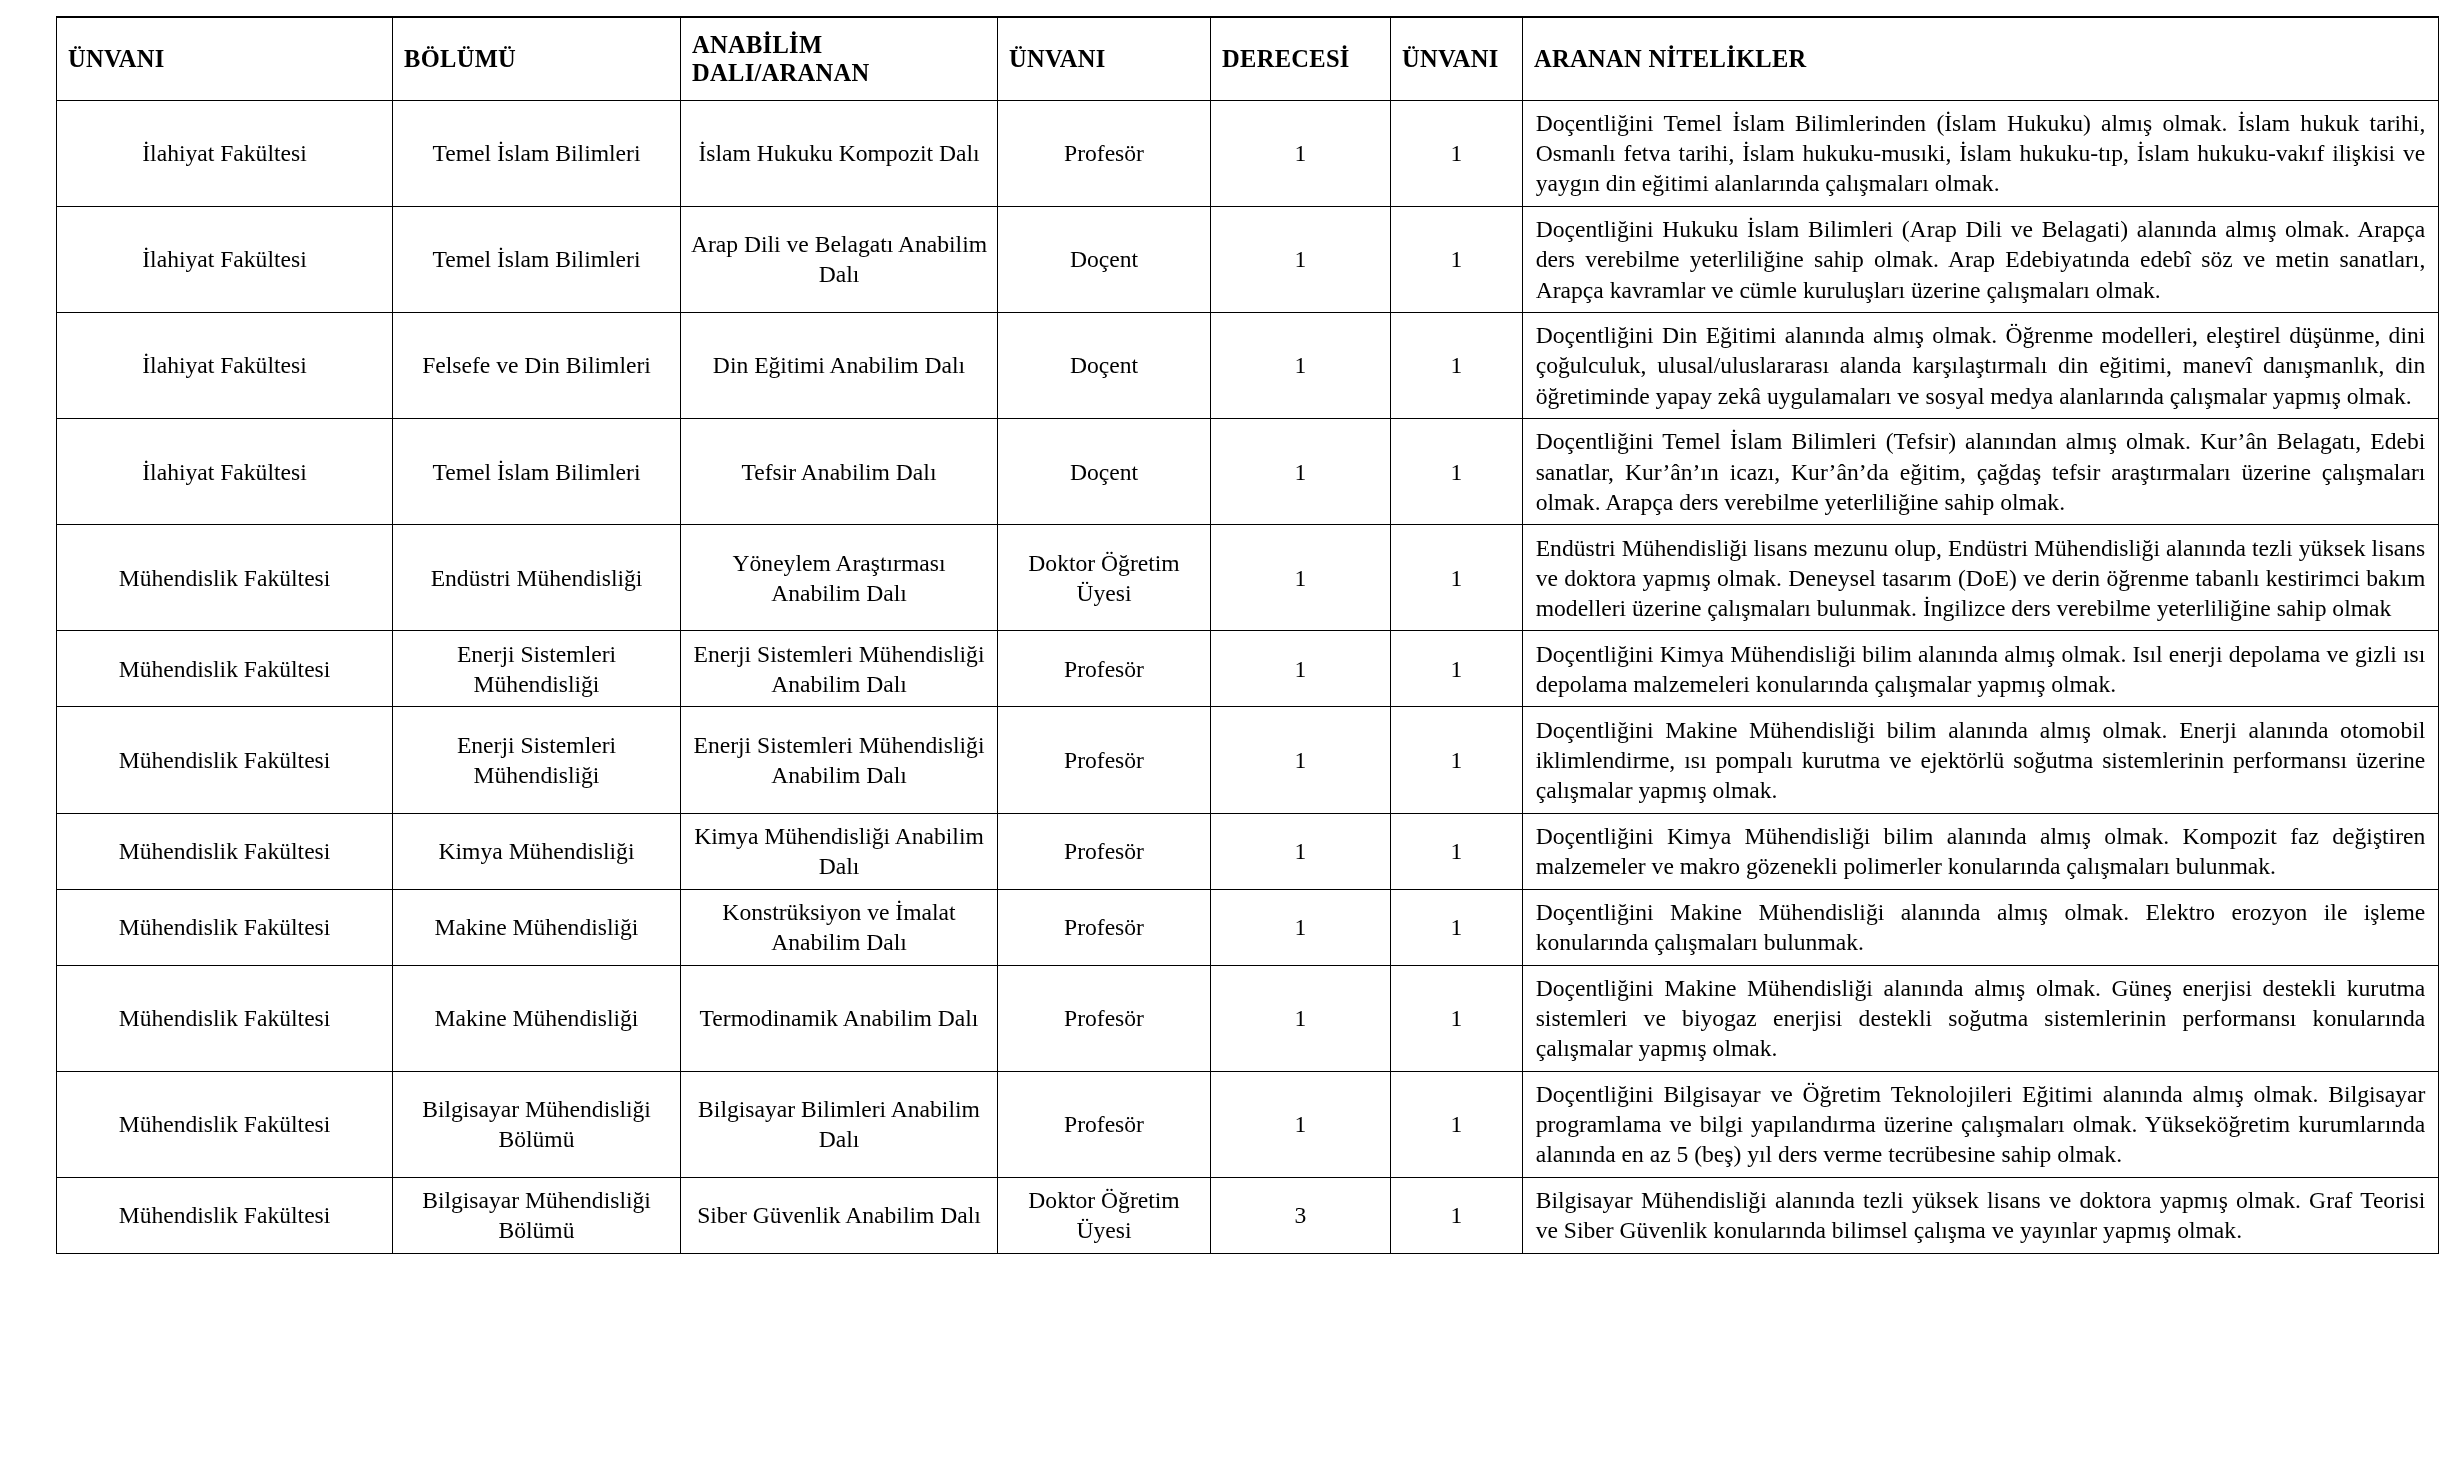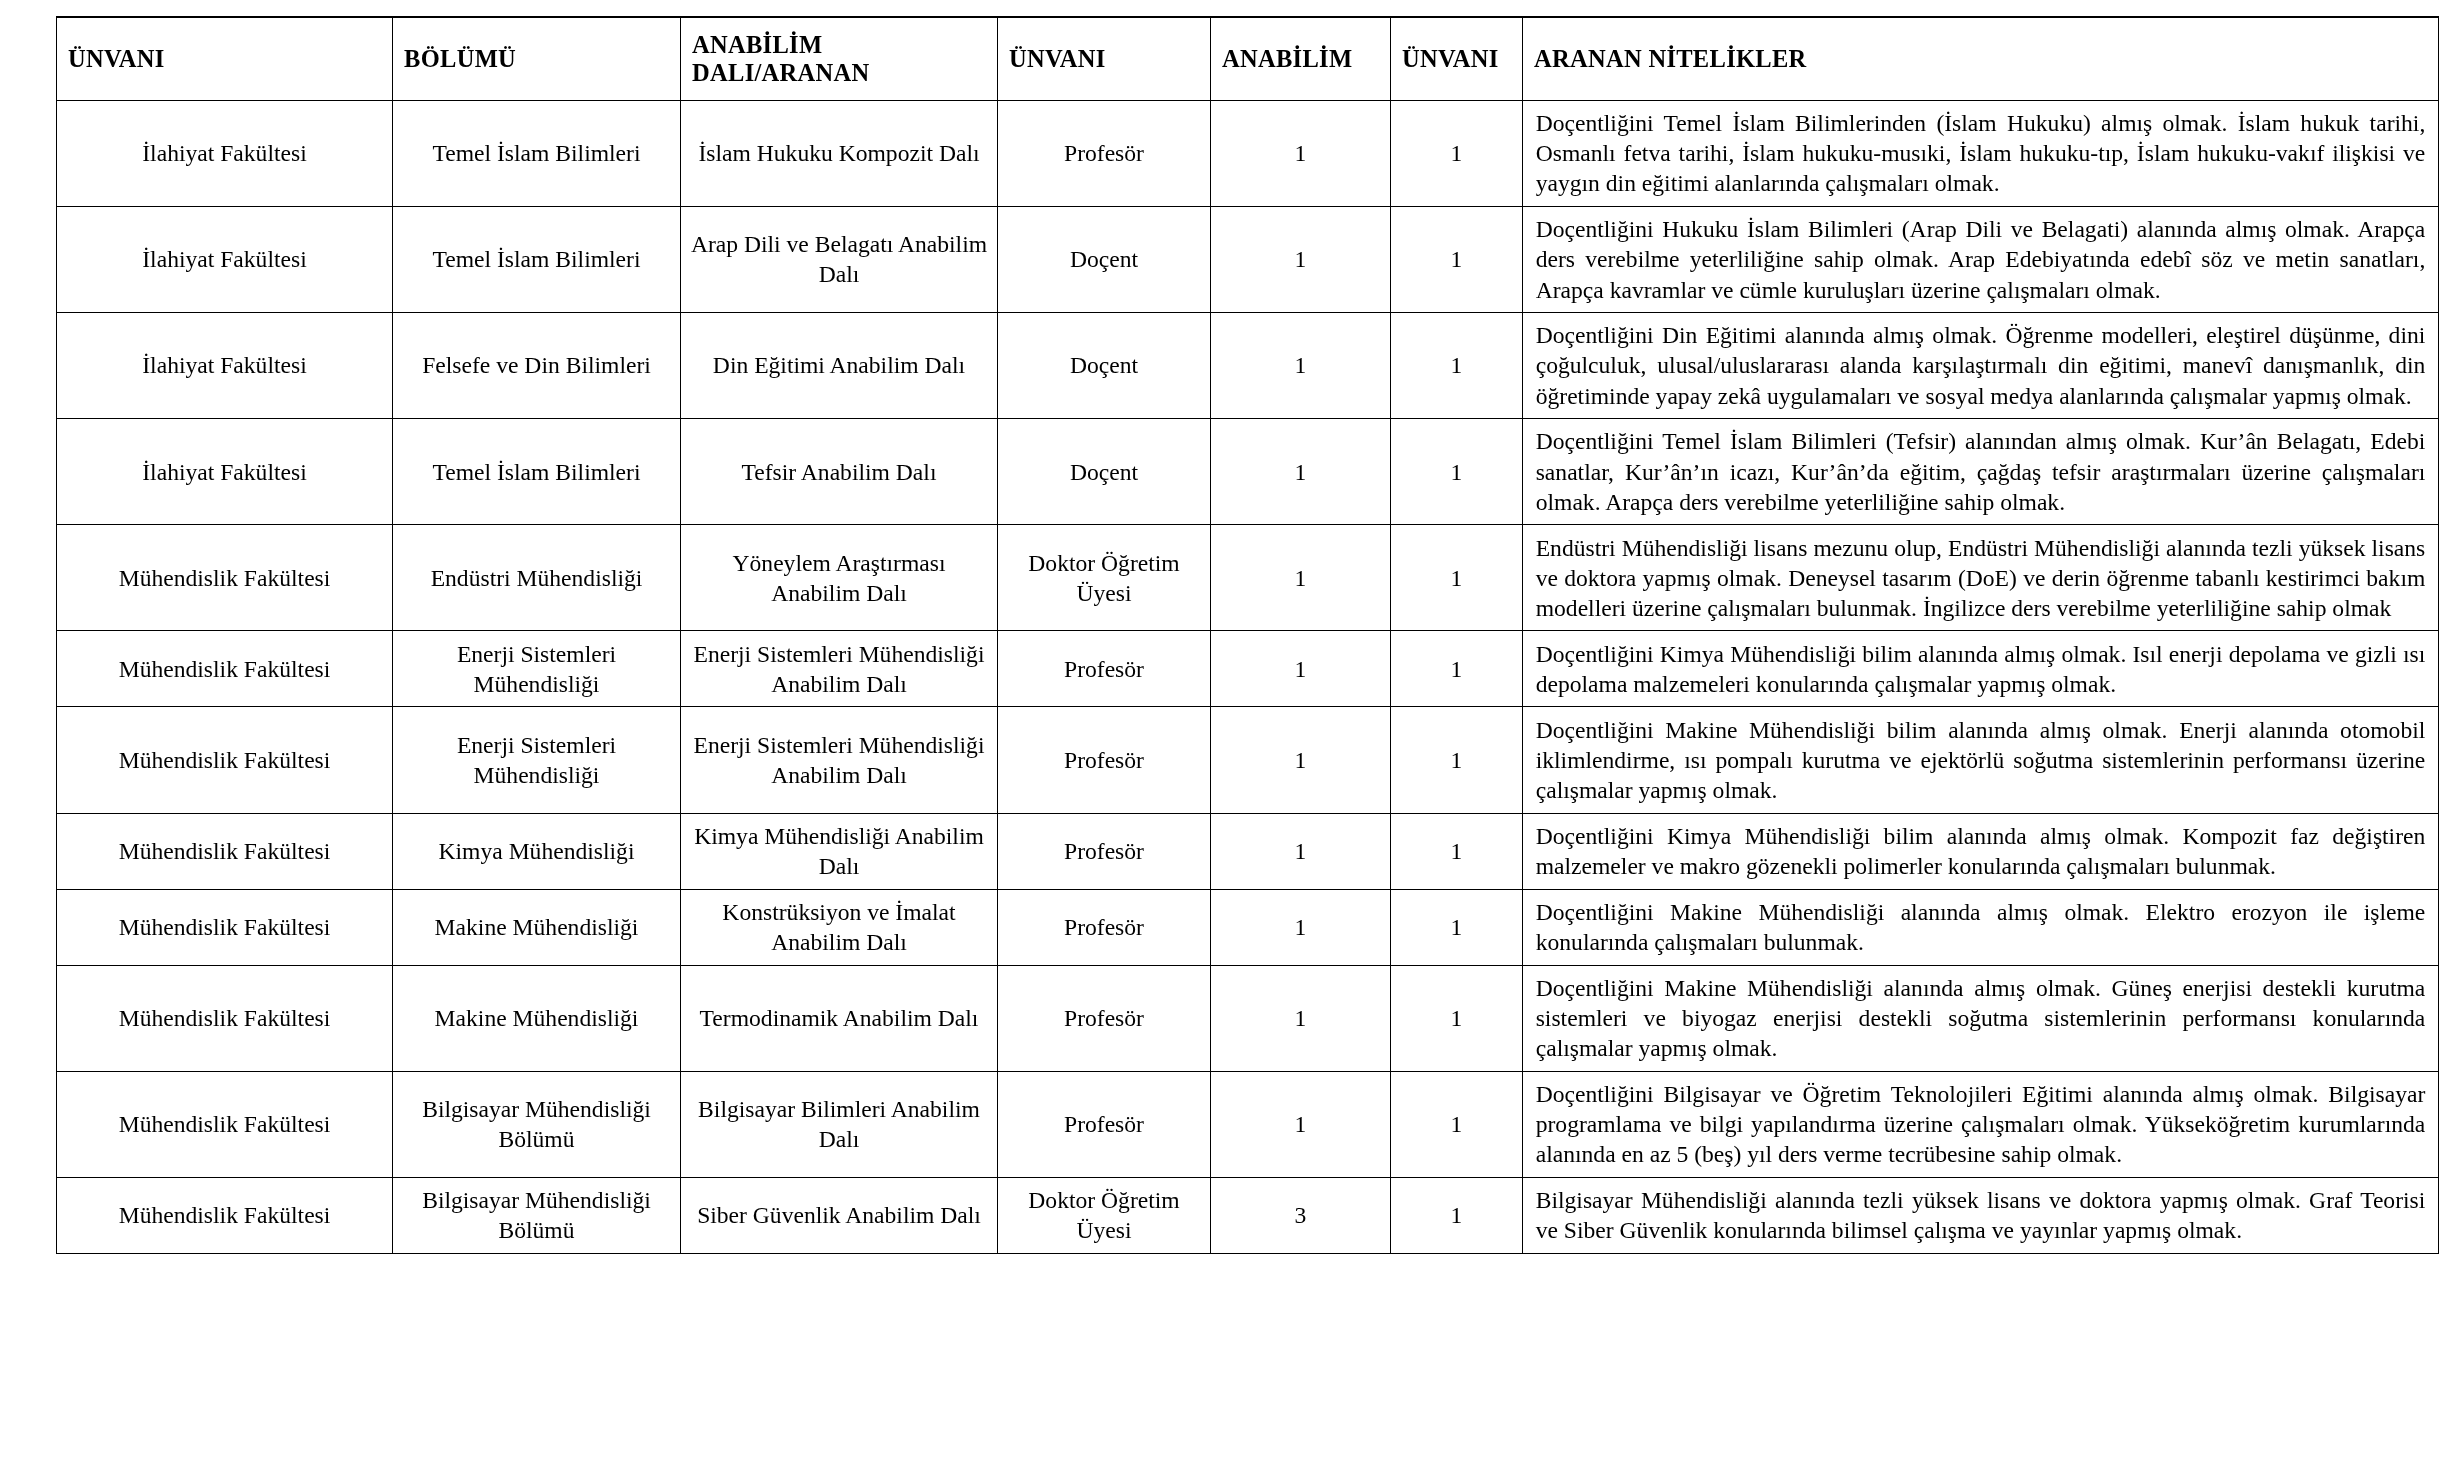--- a/index.html
+++ b/index.html
@@ -69,21 +69,21 @@
     <col class="col-derecesi">
     <col class="col-adedi">
     <col class="col-nitelik">
   </colgroup>
   <thead>
     <tr>
       <th>ÜNVANI</th>
       <th>BÖLÜMÜ</th>
       <th>ANABİLİM DALI/ARANAN</th>
       <th>ÜNVANI</th>
-      <th>ANABİLİM</th>
+      <th>DERECESİ</th>
       <th>ÜNVANI</th>
       <th>ARANAN NİTELİKLER</th>
     </tr>
   </thead>
   <tbody>
 
     <tr>
       <td class="c-center">İlahiyat Fakültesi</td>
       <td class="c-center">Temel İslam Bilimleri</td>
       <td class="c-center">İslam Hukuku Kompozit Dalı</td>

